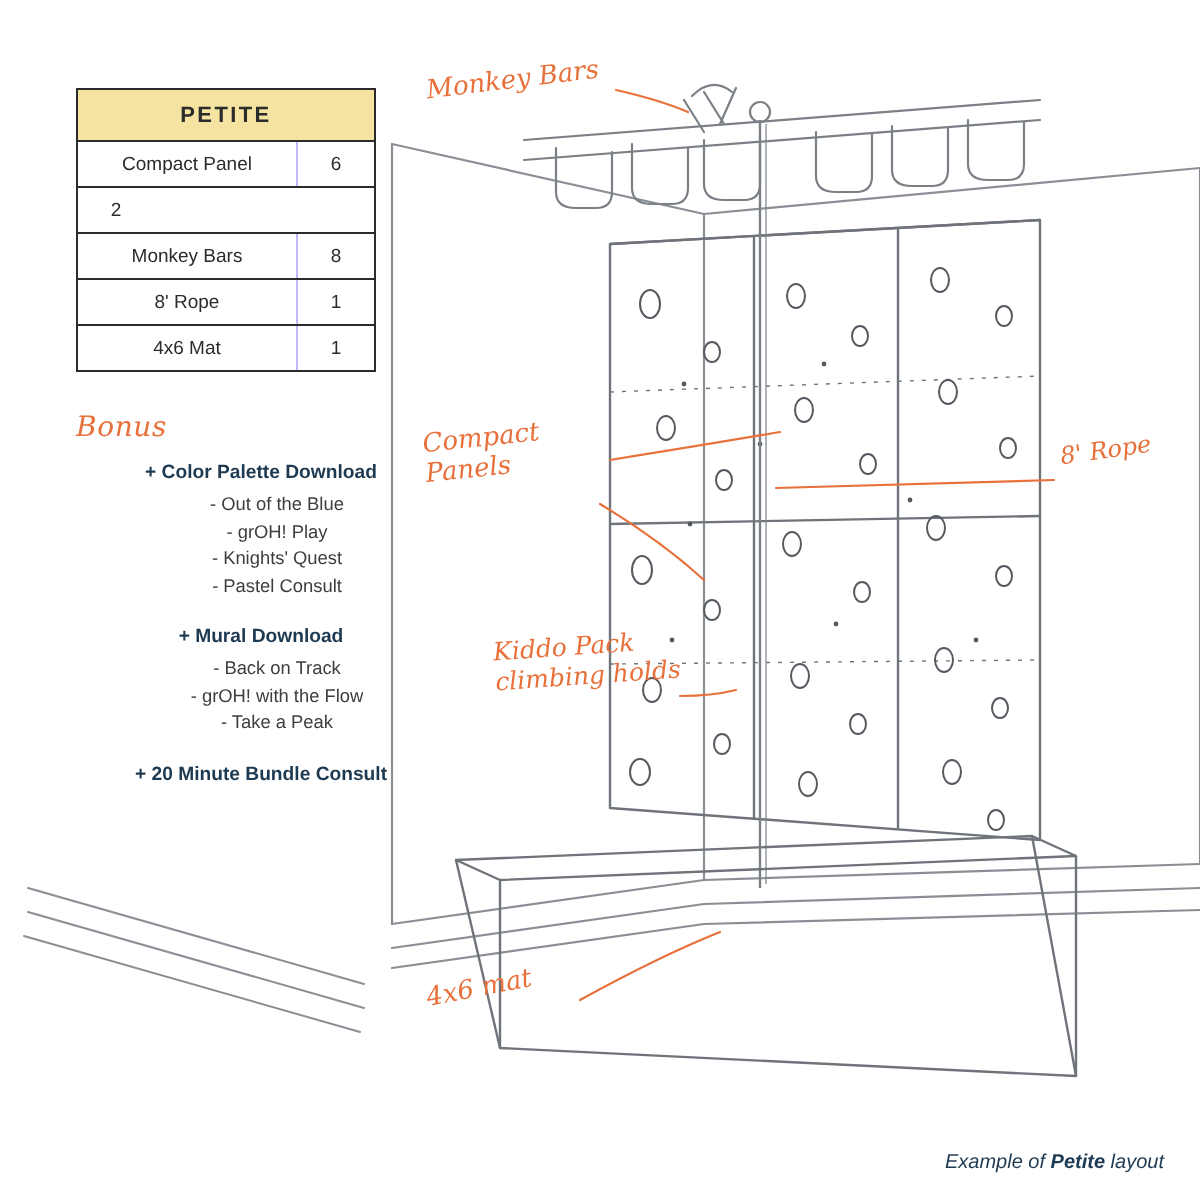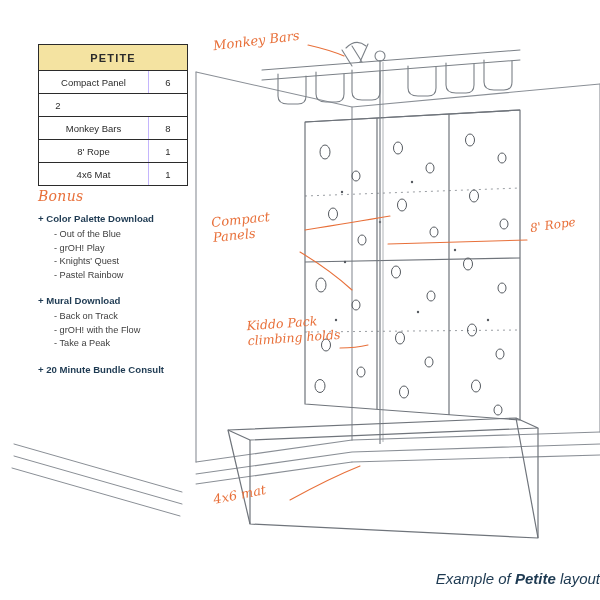--- a/index.html
+++ b/index.html
@@ -64,32 +64,32 @@
     text-align: center;
     padding: 6px 2px 5px;
     color: #2b2b2b;
     font-size: 9.5px;
   }
 
   
   .bonus {
     position: absolute;
     left: 38px;
-    top: 188px;
+    top: 206px;
     width: 185px;
   }
   .bonus-title {
     font-family: "DejaVu Serif", serif;
     font-style: italic;
     font-size: 14px;
     color: #e8703a;
     margin-bottom: 9px;
     letter-spacing: .3px;
   }
-  .bonus-group { margin-bottom: 13px; }
+  .bonus-group { margin-bottom: 13px; text-align: center; }
   .bonus-head {
     font-size: 9.6px;
     font-weight: bold;
     color: #1e3a52;
     margin-bottom: 4px;
   }
   .bonus-sub {
     font-size: 9.2px;
     color: #3d3d3d;
     margin-left: 16px;
@@ -115,23 +115,23 @@
   }
   #lbl-monkey-bars { left: 213px; top: 33px; transform: rotate(-7deg); }
   #lbl-compact-panels { left: 212px; top: 212px; transform: rotate(-6deg); }
   #lbl-rope { left: 530px; top: 218px; transform: rotate(-8deg); font-size: 12px; }
   #lbl-kiddo { left: 247px; top: 315px; transform: rotate(-4deg); font-size: 12.5px; }
   #lbl-mat { left: 213px; top: 487px; transform: rotate(-11deg); }
 
   
   .caption {
     position: absolute;
-    right: 0;
+    right: 18px;
     bottom: 13px;
-    font-size: 15px;
+    font-size: 10px;
     color: #1e3a52;
     font-style: italic;
   }
   .caption b { font-style: italic; }
 </style>
 </head>
 <body>
 
 <svg id="sketch" viewBox="0 0 600 600">
   <g fill="none" stroke="#8a8f96" stroke-width="1.1" stroke-linecap="round" stroke-linejoin="round">
@@ -266,21 +266,21 @@
 </div>
 
 <div class="bonus">
   <div class="bonus-title">Bonus</div>
 
   <div class="bonus-group">
     <div class="bonus-head">+ Color Palette Download</div>
     <div class="bonus-sub">- Out of the Blue</div>
     <div class="bonus-sub">- grOH! Play</div>
     <div class="bonus-sub">- Knights' Quest</div>
-    <div class="bonus-sub">- Pastel Rainbow</div>
+    <div class="bonus-sub">- Pastel Consult</div>
   </div>
 
   <div class="bonus-group">
     <div class="bonus-head">+ Mural Download</div>
     <div class="bonus-sub">- Back on Track</div>
     <div class="bonus-sub">- grOH! with the Flow</div>
     <div class="bonus-sub">- Take a Peak</div>
   </div>
 
   <div class="bonus-group">

